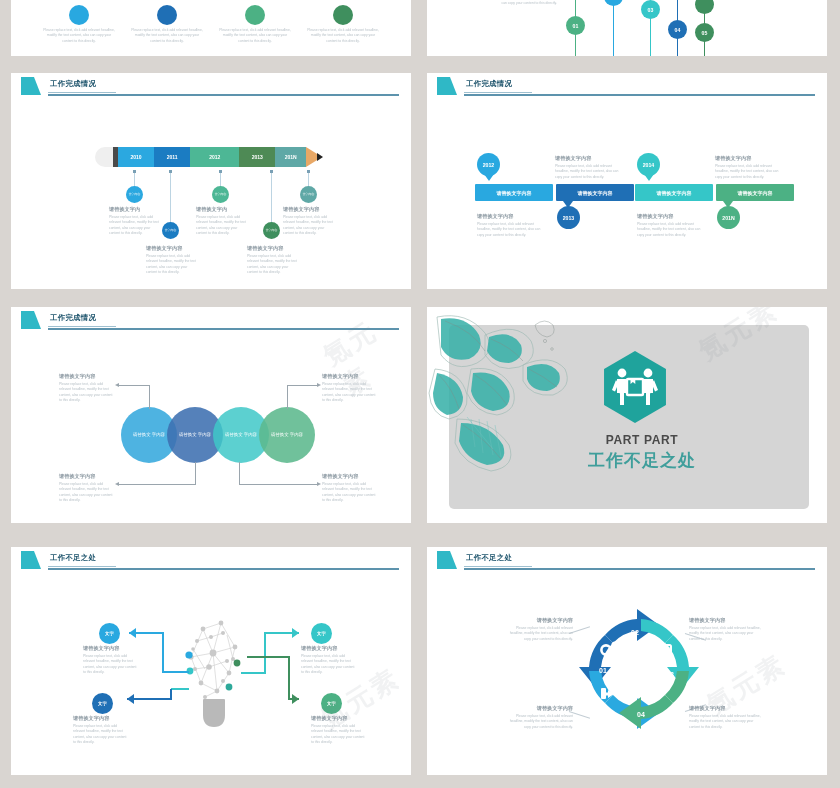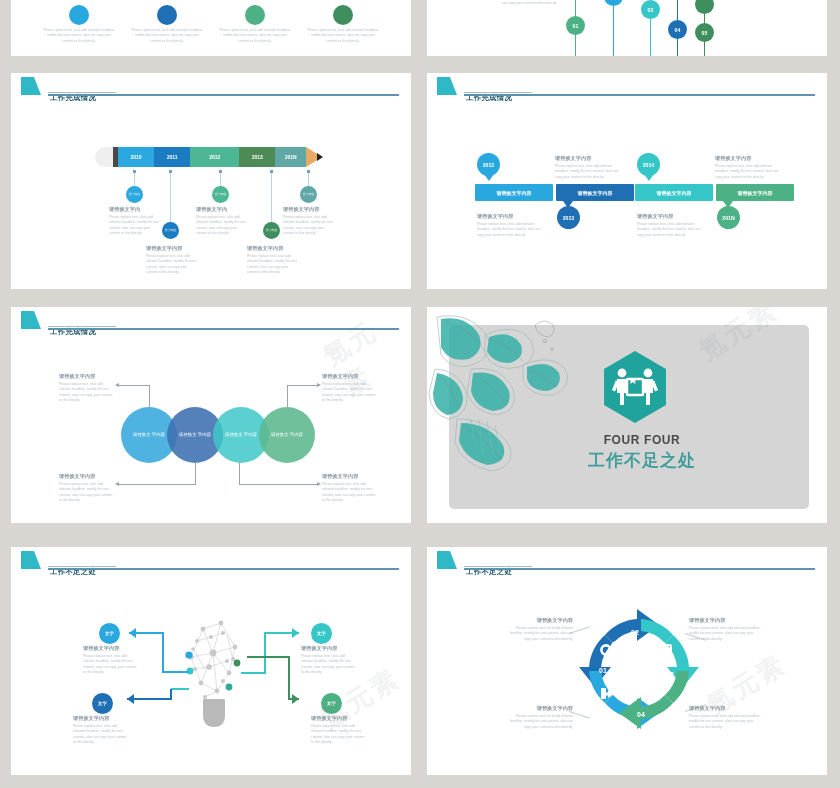--- a/index.html
+++ b/index.html
@@ -29,21 +29,21 @@
   
   .shead { position:absolute; left:0; top:0; width:100%; height:26px; }
   .shead .tri {
     position:absolute; left:10px; top:4px;
     width:0;height:0;
     border-left:13px solid #2fb8c6;
     border-bottom:18px solid #2fb8c6;
     border-right:7px solid transparent;
   }
   .shead .ttl {
-    position:absolute; left:39px; top:20px;
+    position:absolute; left:39px; top:6px;
     font-size:7.4px; font-weight:bold; color:#20566e;
     letter-spacing:.3px;
   }
   .shead .rule {
     position:absolute; left:37px; right:12px; top:21px;
     height:1.5px; background:#5d93ad;
   }
   .shead .rule2 {
     position:absolute; left:37px; width:68px; top:19px;
     height:1px; background:#9fc0d0;
@@ -383,21 +383,21 @@
           <circle cx="49" cy="22" r="4.4"></circle>
           <path d="M44 28 h10 v14 h-3 v12 h-4 v-12 h-3 z"></path>
           <path d="M55 29 l4 10 -3 1.5 -3.5-8 z"></path>
           <rect x="28" y="28" width="16" height="16" rx="1" fill="none" stroke="#fff" stroke-width="2.4"></rect>
           <path d="M31.5 28 v5 l2.4-2 2.4 2 v-5 z"></path>
           <path d="M27 34 l-5 4 0 5 M45 34 l5 4 0 5" stroke="#fff" stroke-width="2.4" fill="none"></path>
         </g>
       </svg>
     </div>
 
-    <div class="pf-en">FOUR FOUR</div>
+    <div class="pf-en">PART PART</div>
     <div class="pf-cn">工作不足之处</div>
     <div class="wm" style="left:268px;top:6px;">氪元素</div>
   </div>
 
   <div class="slide c0 r3">
     <div class="shead">
       <div class="tri"></div>
       <div class="ttl">工作不足之处</div>
       <div class="rule"></div>
       <div class="rule2"></div>

